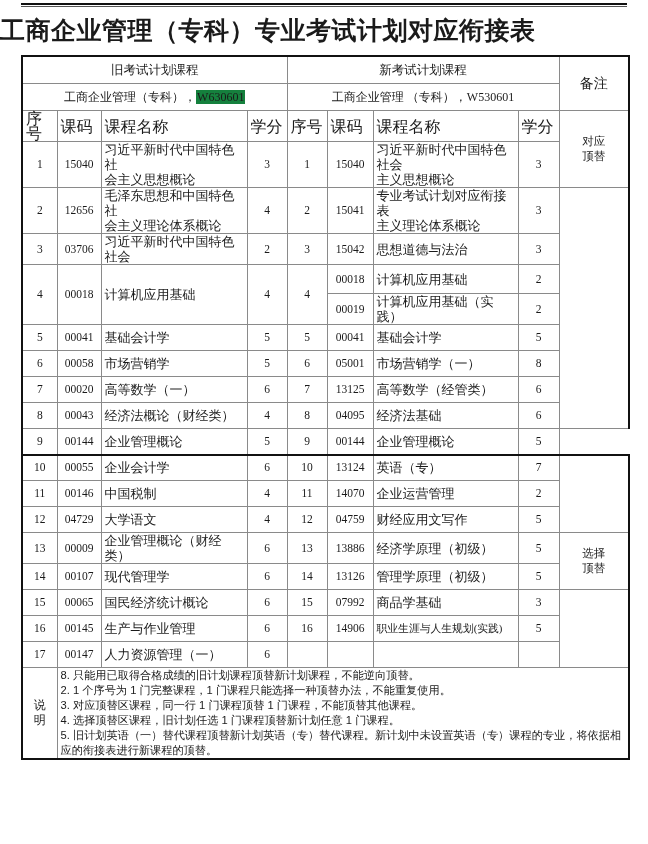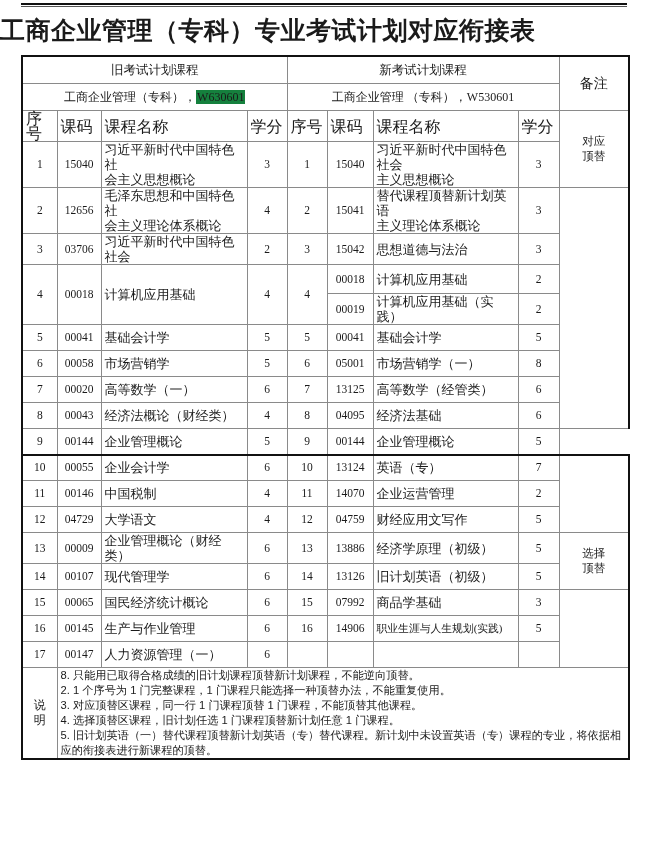--- a/index.html
+++ b/index.html
@@ -207,21 +207,21 @@
         <td class="num frame-left">2</td>
         <td class="code">12656</td>
         <td class="name two-line">
           <span>毛泽东思想和中国特色社</span>
           <span>会主义理论体系概论</span>
         </td>
         <td class="cred">4</td>
         <td class="num">2</td>
         <td class="code">15041</td>
         <td class="name two-line">
-          <span>替代课程顶替新计划英语</span>
+          <span>专业考试计划对应衔接表</span>
           <span>主义理论体系概论</span>
         </td>
         <td class="cred">3</td>
         <td class="blank frame-right" rowspan="8"></td>
       </tr>
 
       <tr style="height:26px">
         <td class="num frame-left">3</td>
         <td class="code">03706</td>
         <td class="name">习近平新时代中国特色社会</td>
@@ -354,21 +354,21 @@
         </td>
       </tr>
 
       <tr style="height:26px">
         <td class="num frame-left">14</td>
         <td class="code">00107</td>
         <td class="name">现代管理学</td>
         <td class="cred">6</td>
         <td class="num">14</td>
         <td class="code">13126</td>
-        <td class="name">旧计划英语（初级）</td>
+        <td class="name">管理学原理（初级）</td>
         <td class="cred">5</td>
       </tr>
 
       <tr style="height:26px">
         <td class="num frame-left">15</td>
         <td class="code">00065</td>
         <td class="name">国民经济统计概论</td>
         <td class="cred">6</td>
         <td class="num">15</td>
         <td class="code">07992</td>

